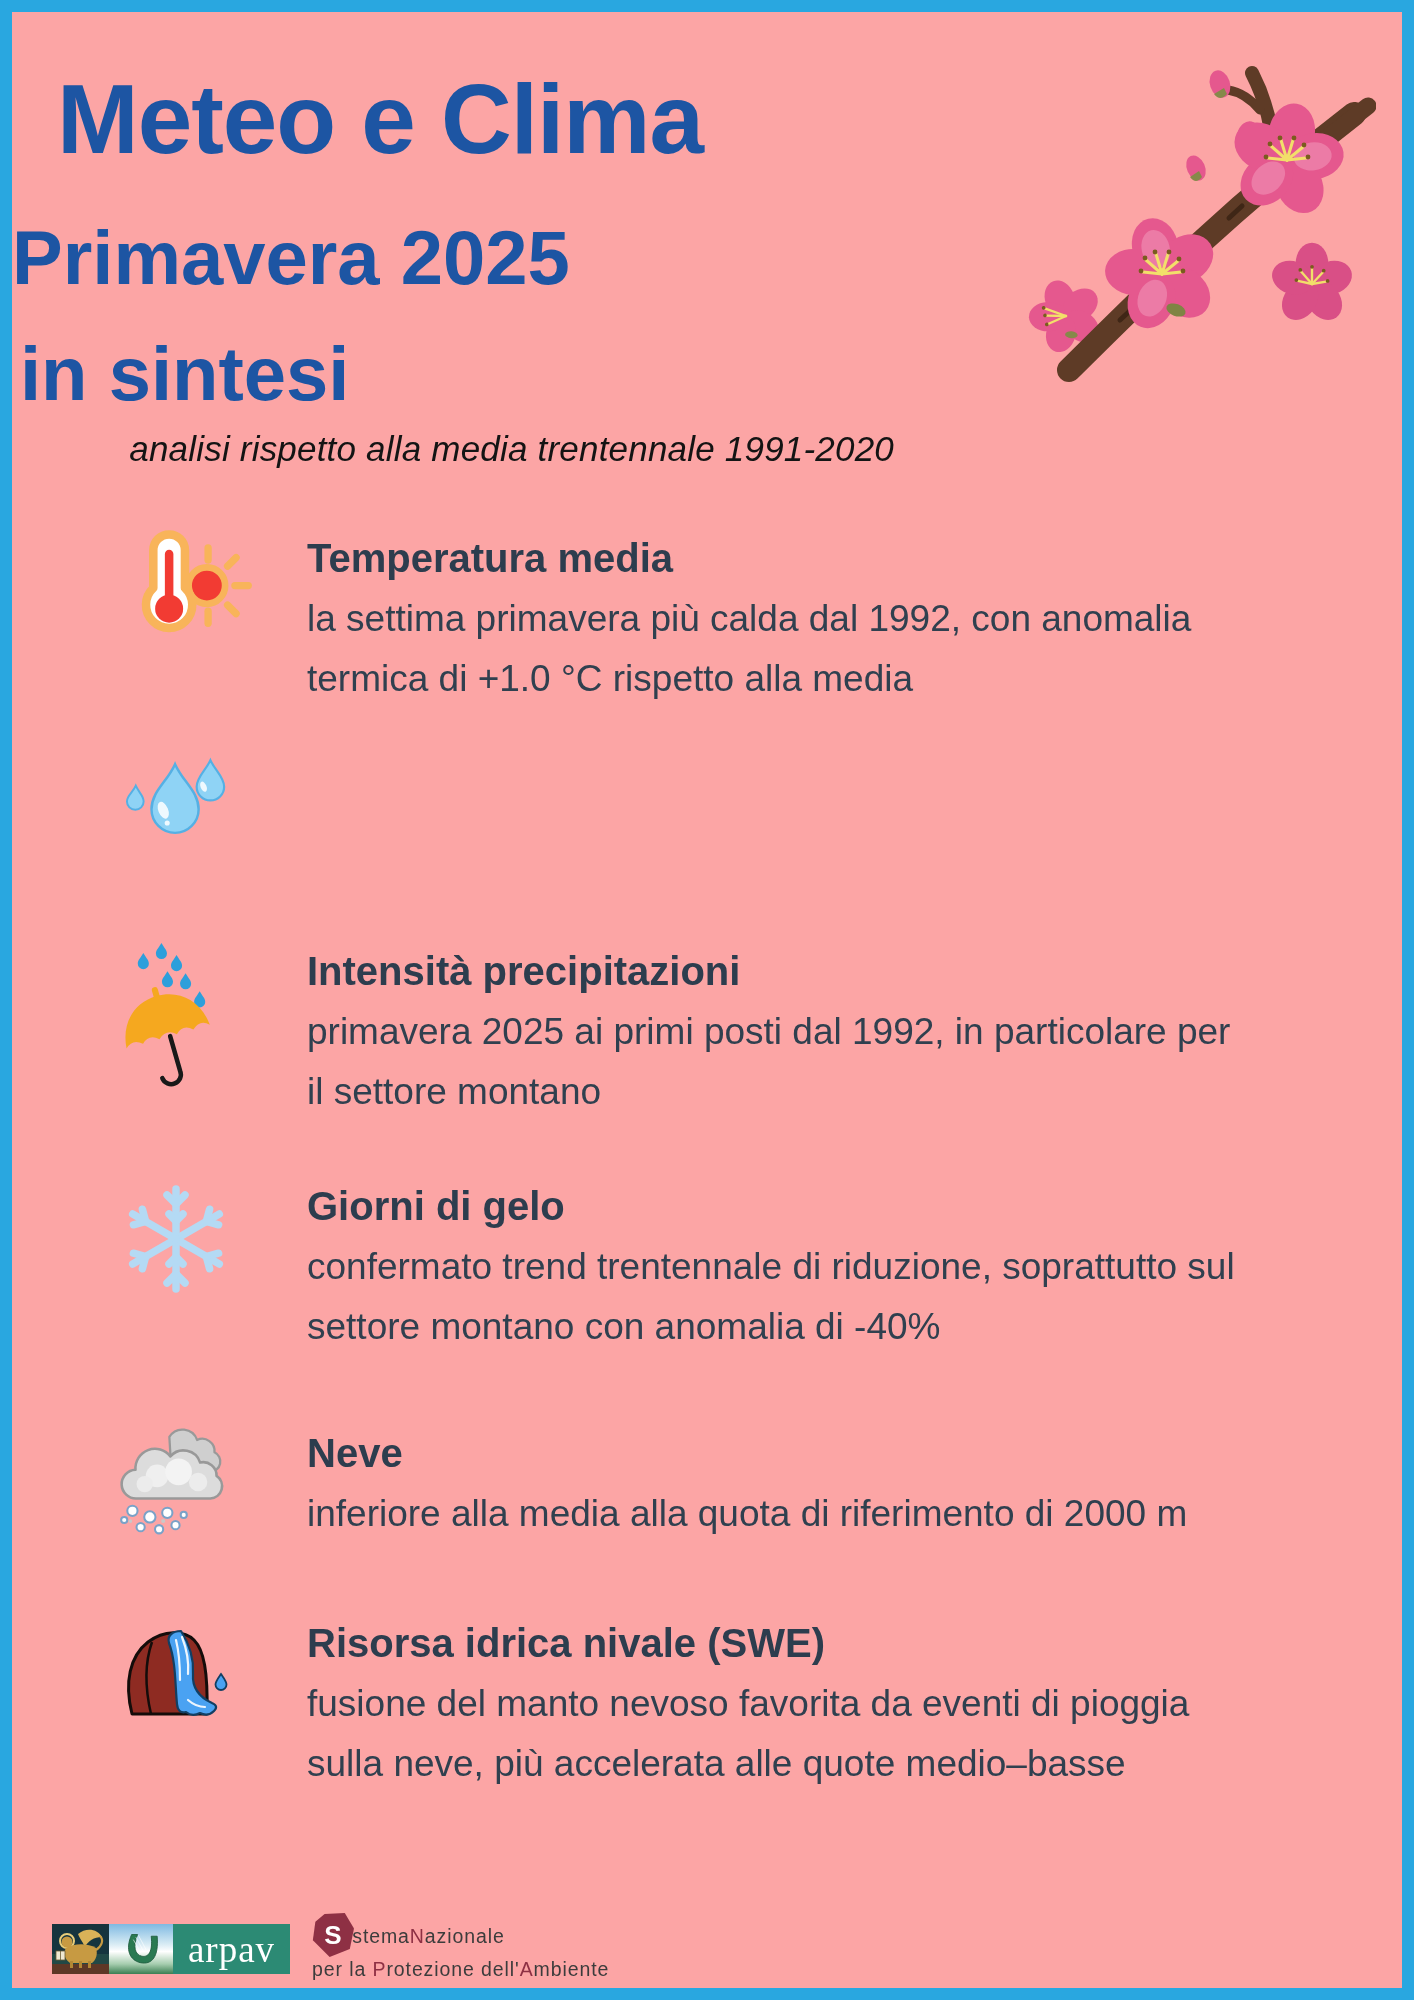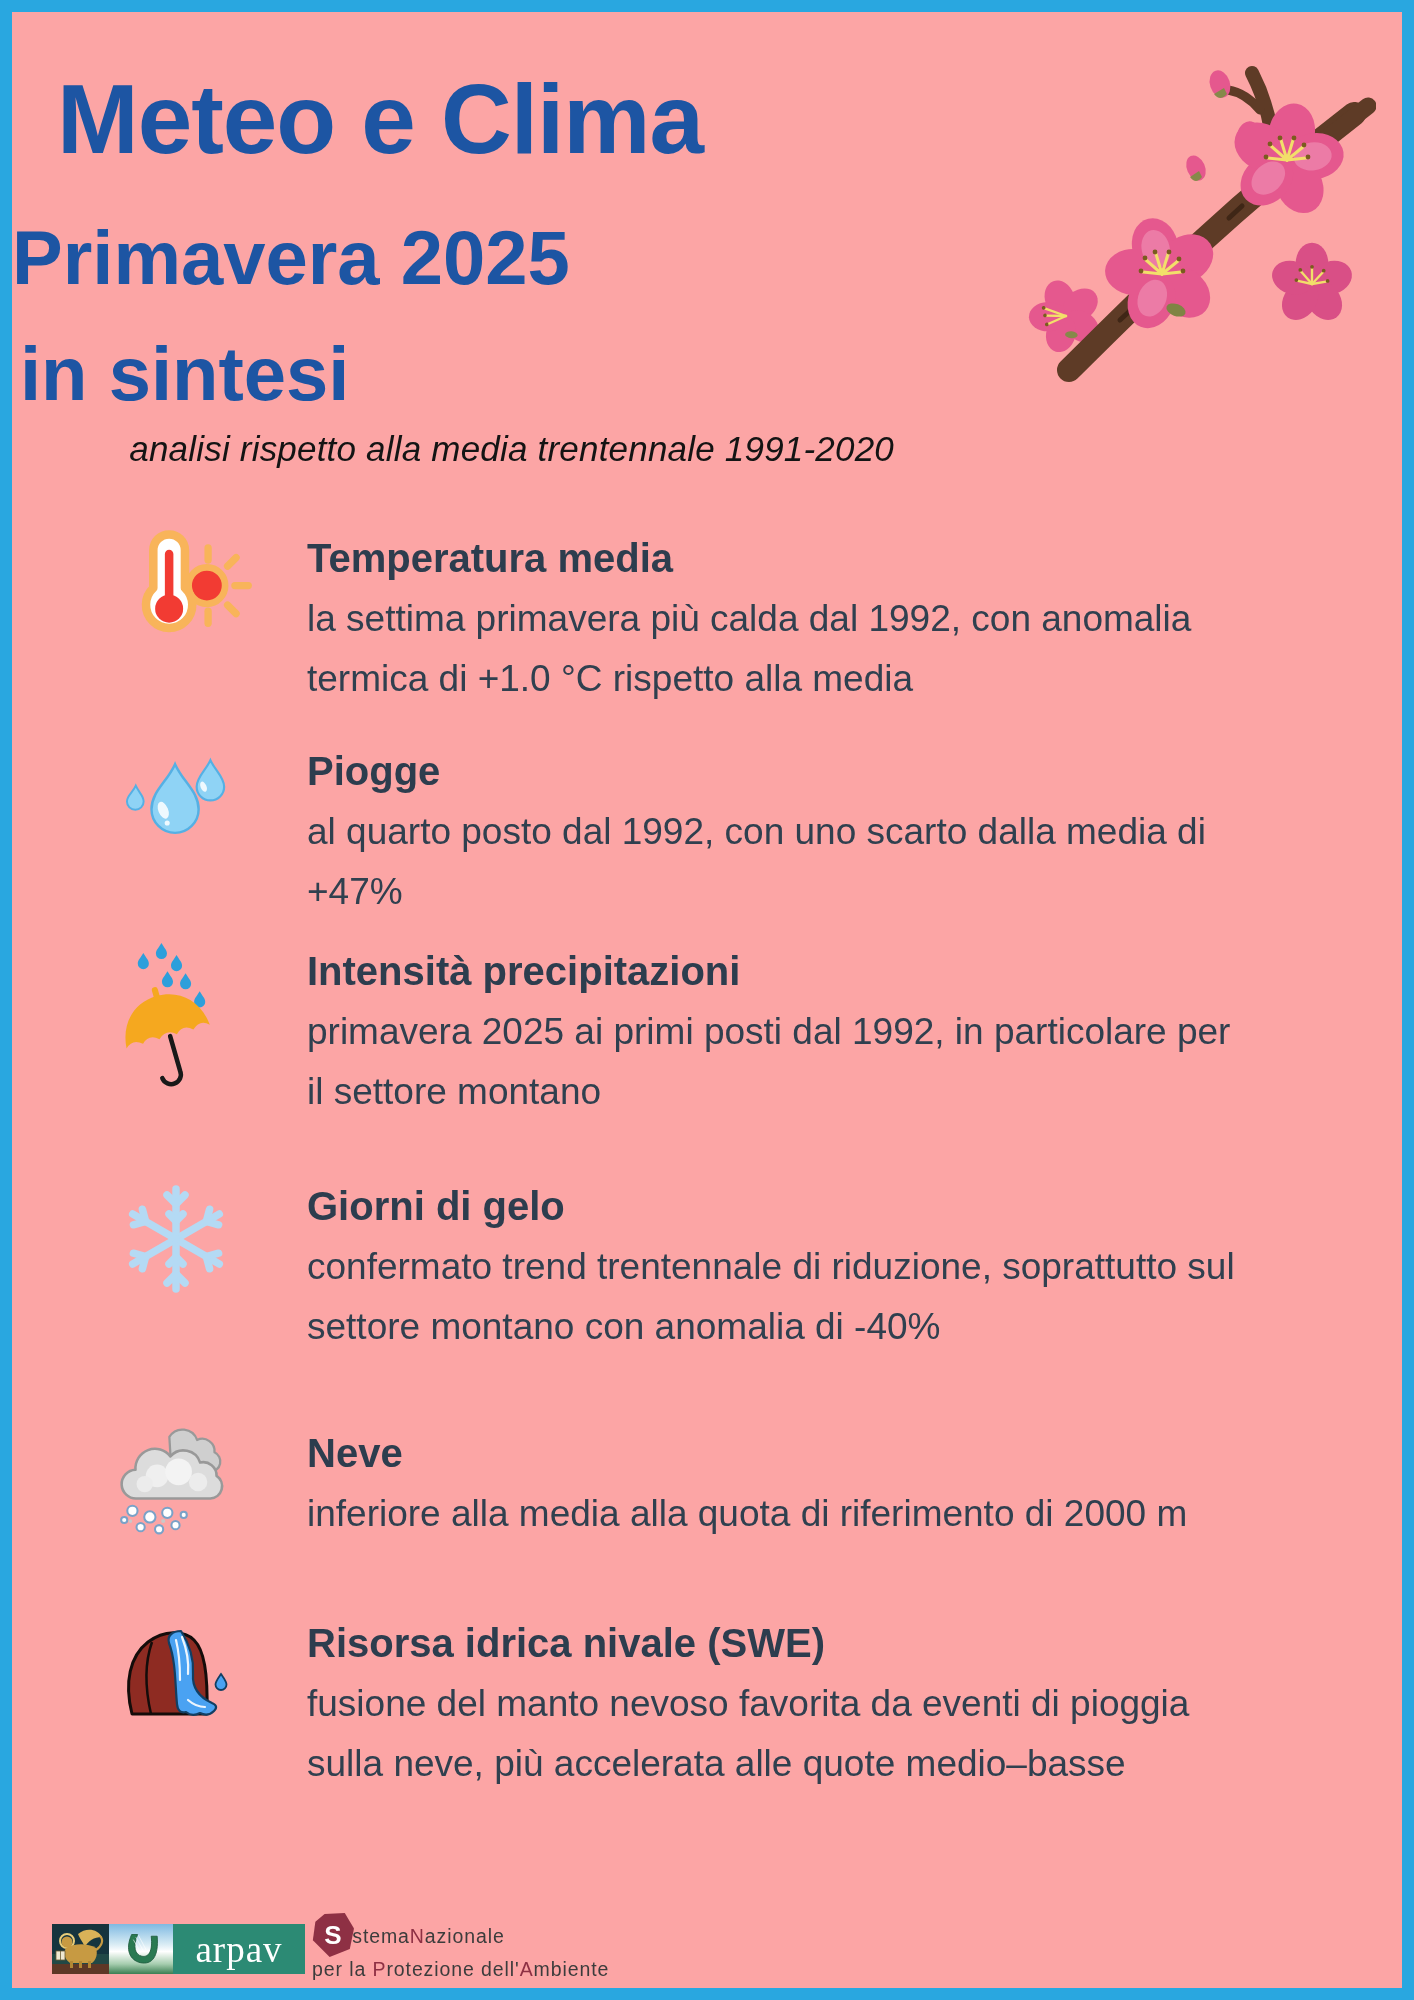--- a/index.html
+++ b/index.html
@@ -31,21 +31,21 @@
   .ic-drops{left:112px; top:16px;}
   .ic-umbrella{left:100px; top:2px;}
   .ic-flake{left:114px; top:2px;}
   .ic-cloud{left:104px; top:0px;}
   .ic-rock{left:108px; top:10px;}
   
   .arpav{position:absolute; left:40px; top:1912px; height:50px; display:flex;}
   .arpav .sq{height:50px;}
   .sq-lion{width:57px; position:relative;}
   .sq-veneto{width:64px; background:linear-gradient(#7fb9e2 0%, #d7ebf4 40%, #ffffff 55%, #a6cdaf 80%, #3b7f52 100%); display:flex; align-items:center; justify-content:center;}
-  .sq-arpav{width:132px; background:var(--arpav_teal,#2c8a74); display:flex; align-items:center; justify-content:center;
+  .sq-arpav{width:117px; background:var(--arpav_teal,#2c8a74); display:flex; align-items:center; justify-content:center;
     color:#fff; font-family:"Liberation Serif", serif; font-size:37px; letter-spacing:1px;}
   .snpa{position:absolute; left:300px; top:1901px; color:#3c3c3c; font-size:19.5px; letter-spacing:0.9px; line-height:21px;}
   .snpa .l1{display:flex; align-items:center;}
   .hexa{
     width:42px; height:44px; background:var(--snpa_maroon,#8e3044); margin-right:-7px; margin-bottom:2px;
     clip-path:polygon(30% 2%, 78% 0%, 100% 35%, 90% 82%, 42% 100%, 2% 62%, 8% 20%);
     display:flex; align-items:center; justify-content:center;
     color:#fff; font-weight:bold; font-size:26px; letter-spacing:0;
   }
   .mr{color:var(--snpa_maroon,#8e3044);}
@@ -213,25 +213,20 @@
   <section class="sec" style="top:728px">
     <div class="ic ic-drops">
       <svg width="108" height="84" viewBox="0 0 110 85">
         <path d="M52 8 C 60 26, 76 36, 76 54 a 24 24 0 1 1 -48 0 C 28 36, 44 26, 52 8 Z" fill="#8fd3f5" stroke="#55b0e4" stroke-width="2.5"></path>
         <ellipse cx="40" cy="55" rx="5" ry="9" fill="#ffffff" opacity="0.85" transform="rotate(-22 40 55)"></ellipse>
         <circle cx="44" cy="68" r="2.6" fill="#ffffff" opacity="0.85"></circle>
         <path d="M88 4 C 93 15, 102 21, 102 31 a 14 14 0 1 1 -28 0 C 74 21, 83 15, 88 4 Z" fill="#8fd3f5" stroke="#55b0e4" stroke-width="2.2"></path>
         <ellipse cx="81" cy="31" rx="3" ry="5.5" fill="#ffffff" opacity="0.85" transform="rotate(-22 81 31)"></ellipse>
         <path d="M12 30 C 15 37, 20 40, 20 46 a 8.5 8.5 0 1 1 -17 0 C 3 40, 9 37, 12 30 Z" fill="#8fd3f5" stroke="#55b0e4" stroke-width="2"></path>
       </svg>
-    </div>
-    <div class="txt">
-      <h2>Piogge</h2>
-      <p>al quarto posto dal 1992, con uno scarto dalla media di
-+47%</p>
     </div>
   </section>
 
   <section class="sec" style="top:928px">
     <div class="ic ic-umbrella">
       <svg width="118" height="156" viewBox="0 0 115 155">
         <g fill="#2d9fdb">
           <path transform="translate(30,18)" d="M0 -7 C 2.5 -2.5, 5.5 0, 5.5 3.5 a 5.5 5.5 0 1 1 -11 0 C -5.5 0, -2.5 -2.5, 0 -7 Z"></path>
           <path transform="translate(48,8)" d="M0 -7 C 2.5 -2.5, 5.5 0, 5.5 3.5 a 5.5 5.5 0 1 1 -11 0 C -5.5 0, -2.5 -2.5, 0 -7 Z"></path>
           <path transform="translate(63,20)" d="M0 -7 C 2.5 -2.5, 5.5 0, 5.5 3.5 a 5.5 5.5 0 1 1 -11 0 C -5.5 0, -2.5 -2.5, 0 -7 Z"></path>

